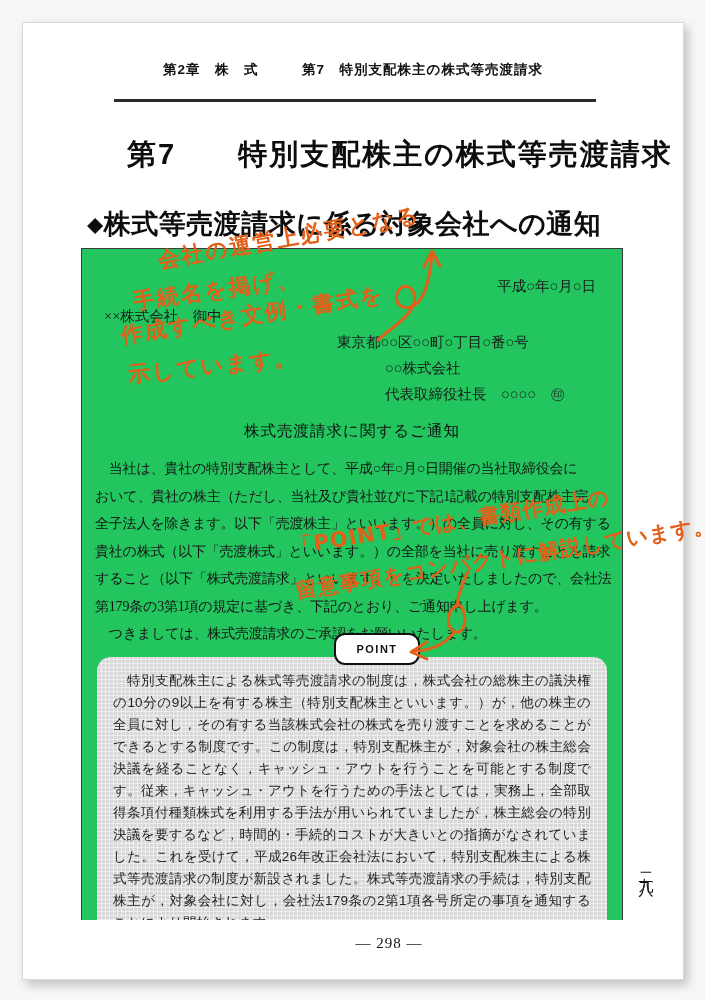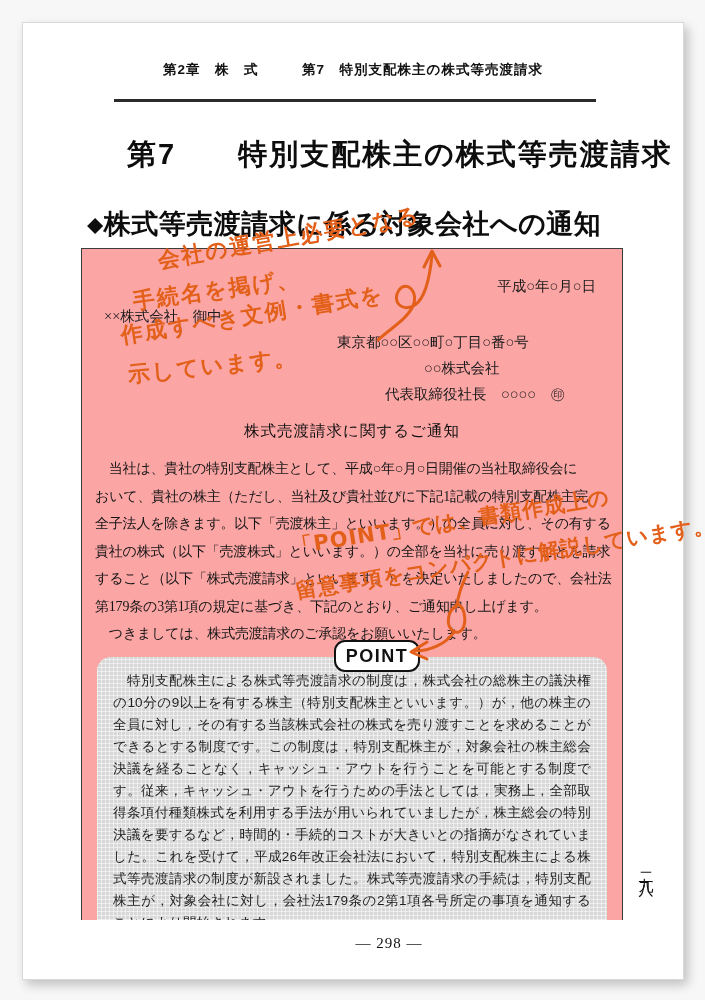--- a/index.html
+++ b/index.html
@@ -28,45 +28,45 @@
     position:absolute;left:88px;top:112px;
     font-size:29px;font-weight:800;letter-spacing:2px;color:#0d0d0d;white-space:nowrap;margin-left:16px;
   }
   .section-heading{
     position:absolute;left:64px;top:183px;
     font-size:27px;font-weight:800;letter-spacing:0.5px;color:#0d0d0d;white-space:nowrap;font-family:Liberation Mono, monospace;
   }
   
   .docbox{
     position:absolute;left:58px;top:225px;width:540px;height:671px;
-    border:1.5px solid #3c3c3c;border-bottom:none;background:#fca5a5;
+    border:1.5px solid #3c3c3c;border-bottom:none;background:#22c55e;
     font-family:"Liberation Serif","DejaVu Serif",serif;
     text-decoration:underline;
   }
   .letter-date{position:absolute;right:26px;top:28px;font-size:14.5px;white-space:nowrap;}
   .letter-addressee{position:absolute;left:22px;top:58px;font-size:14.5px;white-space:nowrap;}
   .sender-address{position:absolute;left:255px;top:84px;font-size:14.5px;white-space:nowrap;}
-  .sender-company{position:absolute;left:303px;top:110px;font-size:14.5px;white-space:nowrap;margin-left:39px;}
+  .sender-company{position:absolute;left:303px;top:110px;font-size:14.5px;white-space:nowrap;}
   .sender-rep{position:absolute;left:303px;top:136px;font-size:14.5px;white-space:nowrap;}
   .letter-subject{
     position:absolute;left:0;top:172px;width:100%;text-align:center;
     font-size:15.5px;letter-spacing:1px;color:#111;
   }
   .letter-body{position:absolute;left:13px;top:206px;width:514px;}
   .letter-body .bl{
     display:block;font-size:14px;line-height:27.5px;letter-spacing:-0.2px;
     white-space:nowrap;color:#161616;
   }
   
   .point-label{
     position:absolute;left:252px;top:384px;width:82px;height:28px;z-index:3;
     background:#fff;border:2.5px solid #111;border-radius:11px;
     display:flex;align-items:center;justify-content:center;
     font-family:"Liberation Sans","DejaVu Sans",sans-serif;
-    font-size:18px;font-weight:800;letter-spacing:1.5px;color:#111;margin-top:7px;
+    font-size:11px;font-weight:800;letter-spacing:1.5px;color:#111;
   }
   .point-box{
     position:absolute;left:15px;top:408px;width:510px;height:263px;z-index:1;
     border-radius:14px 14px 0 0;
     background-color:#d8d8d8;
     background-image:
       repeating-linear-gradient(0deg, rgba(255,255,255,0.5) 0 1px, rgba(0,0,0,0) 1px 4px),
       repeating-linear-gradient(90deg, rgba(255,255,255,0.5) 0 1px, rgba(0,0,0,0) 1px 4px);
     padding:13px 16px 0 16px;box-sizing:border-box;overflow:hidden;
     font-family:"Liberation Sans","DejaVu Sans",sans-serif;

